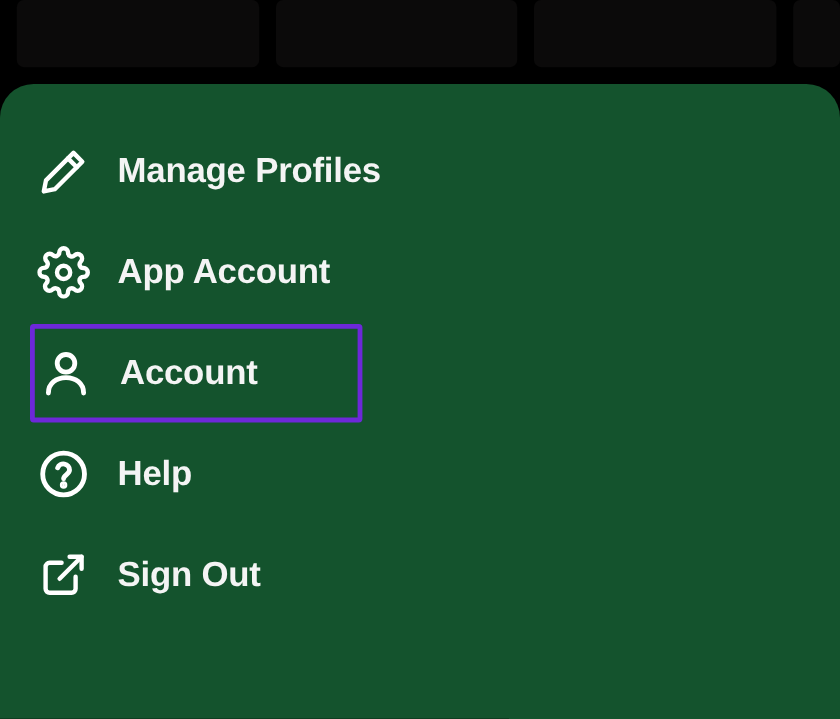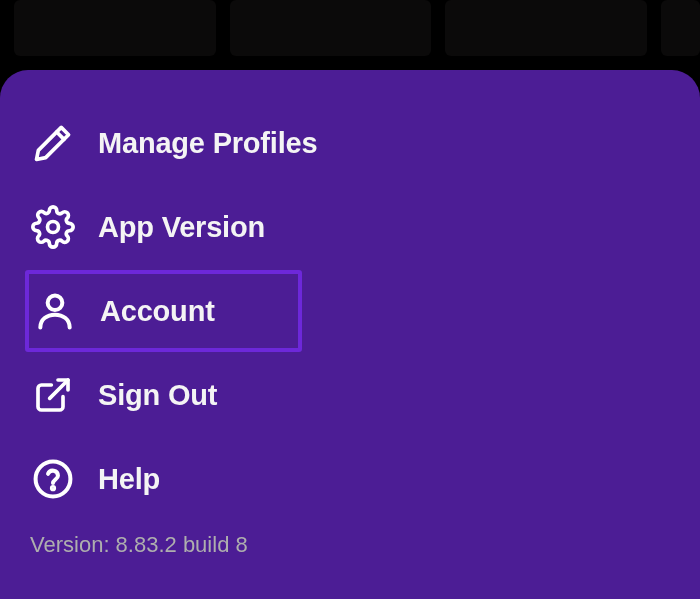--- a/index.html
+++ b/index.html
@@ -29,21 +29,21 @@
   }
   .thumb.cut {
     width: 40px;
   }
   .sheet {
     position: absolute;
     left: 0;
     right: 0;
     top: 70px;
     bottom: 0;
-    background: #4c1d95;
+    background: #14532d;
     border-top-left-radius: 28px;
     border-top-right-radius: 28px;
     padding-top: 30px;
   }
   .menu-item {
     display: flex;
     align-items: center;
     height: 82px;
     padding-left: 30px;
     margin: 2px 0;
@@ -102,50 +102,49 @@
     <span class="label">Manage Profiles</span>
   </div>
 
   <div class="menu-item">
     <span class="icon-wrap">
       <svg width="44" height="44" viewBox="0 0 24 24" fill="none" stroke="#ffffff" stroke-width="2" stroke-linecap="round" stroke-linejoin="round">
         <circle cx="12" cy="12" r="3"></circle>
         <path d="M19.4 15a1.7 1.7 0 0 0 .34 1.87l.06.06a2 2 0 1 1-2.83 2.83l-.06-.06a1.7 1.7 0 0 0-1.87-.34 1.7 1.7 0 0 0-1.03 1.56V21a2 2 0 1 1-4 0v-.09a1.7 1.7 0 0 0-1.11-1.56 1.7 1.7 0 0 0-1.87.34l-.06.06a2 2 0 1 1-2.83-2.83l.06-.06a1.7 1.7 0 0 0 .34-1.87 1.7 1.7 0 0 0-1.56-1.03H3a2 2 0 1 1 0-4h.09a1.7 1.7 0 0 0 1.56-1.11 1.7 1.7 0 0 0-.34-1.87l-.06-.06a2 2 0 1 1 2.83-2.83l.06.06a1.7 1.7 0 0 0 1.87.34H9a1.7 1.7 0 0 0 1.03-1.56V3a2 2 0 1 1 4 0v.09a1.7 1.7 0 0 0 1.03 1.56 1.7 1.7 0 0 0 1.87-.34l.06-.06a2 2 0 1 1 2.83 2.83l-.06.06a1.7 1.7 0 0 0-.34 1.87V9a1.7 1.7 0 0 0 1.56 1.03H21a2 2 0 1 1 0 4h-.09a1.7 1.7 0 0 0-1.56 1.03z"></path>
       </svg>
     </span>
-    <span class="label">App Version</span>
+    <span class="label">App Account</span>
   </div>
 
   <div class="menu-item selected">
     <span class="icon-wrap">
       <svg width="44" height="44" viewBox="0 0 24 24" fill="none" stroke="#ffffff" stroke-width="2.2" stroke-linecap="round" stroke-linejoin="round">
         <circle cx="12" cy="7.5" r="4"></circle>
         <path d="M4 21c0-4.4 3.6-7 8-7s8 2.6 8 7"></path>
       </svg>
     </span>
     <span class="label">Account</span>
   </div>
 
   <div class="menu-item">
     <span class="icon-wrap">
+      <svg width="44" height="44" viewBox="0 0 24 24" fill="none" stroke="#ffffff" stroke-width="2.2" stroke-linecap="round" stroke-linejoin="round">
+        <circle cx="12" cy="12" r="9.5"></circle>
+        <path d="M9.3 9.2a2.8 2.8 0 0 1 5.4 1c0 1.8-2.7 2.3-2.7 4"></path>
+        <circle cx="12" cy="17" r="0.6" fill="#ffffff"></circle>
+      </svg>
+    </span>
+    <span class="label">Help</span>
+  </div>
+
+  <div class="menu-item">
+    <span class="icon-wrap">
       <svg width="40" height="40" viewBox="0 0 24 24" fill="none" stroke="#ffffff" stroke-width="2.2" stroke-linecap="round" stroke-linejoin="round">
         <path d="M18 13v6a2 2 0 0 1-2 2H5a2 2 0 0 1-2-2V8a2 2 0 0 1 2-2h6"></path>
         <polyline points="15 3 21 3 21 9"></polyline>
         <line x1="10" y1="14" x2="21" y2="3"></line>
       </svg>
     </span>
     <span class="label">Sign Out</span>
   </div>
 
-  <div class="menu-item">
-    <span class="icon-wrap">
-      <svg width="44" height="44" viewBox="0 0 24 24" fill="none" stroke="#ffffff" stroke-width="2.2" stroke-linecap="round" stroke-linejoin="round">
-        <circle cx="12" cy="12" r="9.5"></circle>
-        <path d="M9.3 9.2a2.8 2.8 0 0 1 5.4 1c0 1.8-2.7 2.3-2.7 4"></path>
-        <circle cx="12" cy="17" r="0.6" fill="#ffffff"></circle>
-      </svg>
-    </span>
-    <span class="label">Help</span>
-  </div>
-
-  <div class="version">Version: 8.83.2 build 8</div>
 
 </div>
 
 </body></html>

